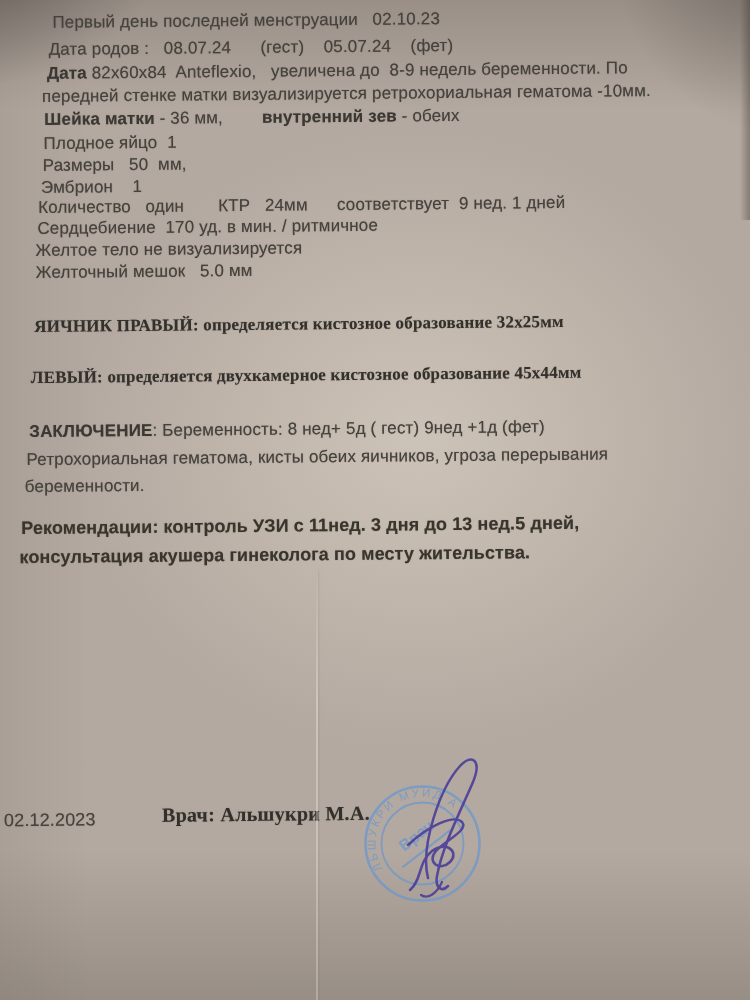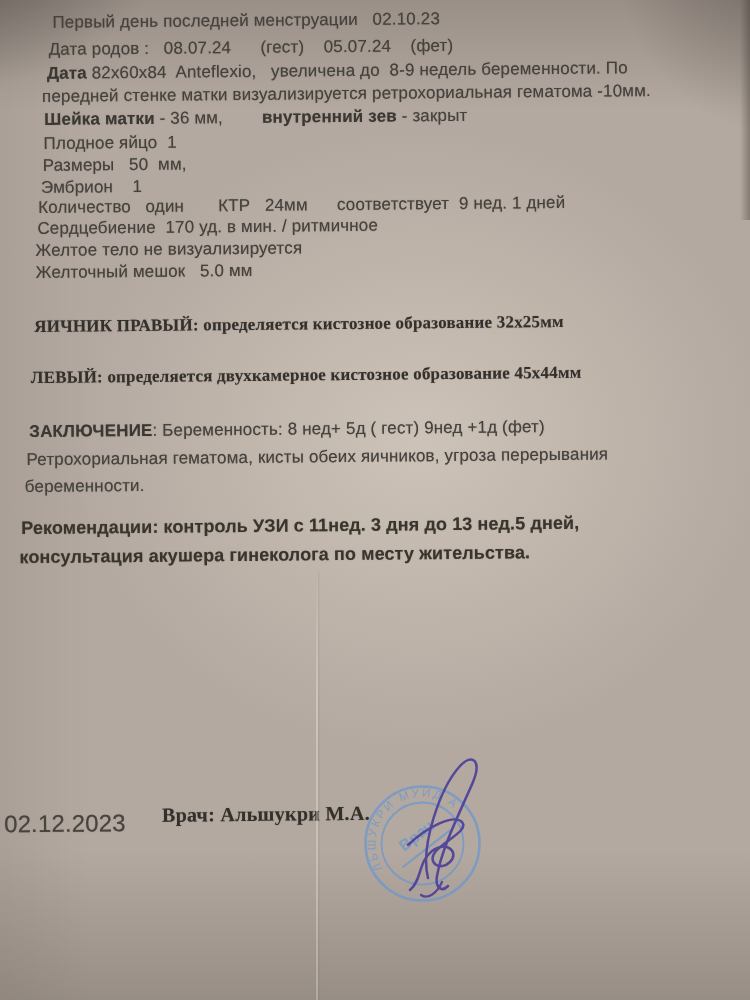--- a/index.html
+++ b/index.html
@@ -48,21 +48,21 @@
   .l10{top:214px;left:39px;}
   .l11{top:236px;left:37px;}
   .l12{top:258px;left:37px;}
   .l13{top:312px;left:35px;}
   .l14{top:363px;left:31px;}
   .l15{top:417px;left:29px;}
   .l16{top:445px;left:26px;}
   .l17{top:472px;left:24px;}
   .l18{top:513px;left:20px;}
   .l19{top:542px;left:18px;}
-  .fdate{top:805px;left:0px;font-size:24px;color:#47433d;}
+  .fdate{top:805px;left:0px;font-size:18px;color:#47433d;}
   .doctor{
     top:800px;left:158px;
     font-family:"Liberation Serif","DejaVu Serif",serif;
     font-weight:bold;font-size:20px;color:#33302b;letter-spacing:.3px;
   }
   .crease{
     position:absolute;left:316px;top:570px;width:2px;height:430px;
     background:linear-gradient(to bottom, rgba(235,229,219,0), rgba(235,229,219,.45) 30%, rgba(235,229,219,.32));
     box-shadow:1px 0 2px rgba(90,80,70,.12);
   }
@@ -81,21 +81,21 @@
   <div class="content">
 
     <div class="line l1">Первый день последней менструации   02.10.23</div>
 
     <div class="line l2">Дата родов :   08.07.24      (гест)    05.07.24    (фет)</div>
 
     <div class="line l3"><span class="b">Дата</span><span> 82x60x84  Anteflexio,   увеличена до  8-9 недель беременности. По</span></div>
 
     <div class="line l4">передней стенке матки визуализируется ретрохориальная гематома -10мм.</div>
 
-    <div class="line l5"><span class="b">Шейка матки</span><span> - 36 мм,        </span><span class="b">внутренний зев</span><span> - закрыт</span></div>
+    <div class="line l5"><span class="b">Шейка матки</span><span> - 36 мм,        </span><span class="b">внутренний зев</span><span> - обеих</span></div>
 
     <div class="line l6">Плодное яйцо  1</div>
 
     <div class="line l7">Размеры   50  мм,</div>
 
     <div class="line l8">Эмбрион    1</div>
 
     <div class="line l9">Количество   один       КТР   24мм      соответствует  9 нед. 1 дней</div>
 
     <div class="line l10">Сердцебиение  170 уд. в мин. / ритмичное</div>

